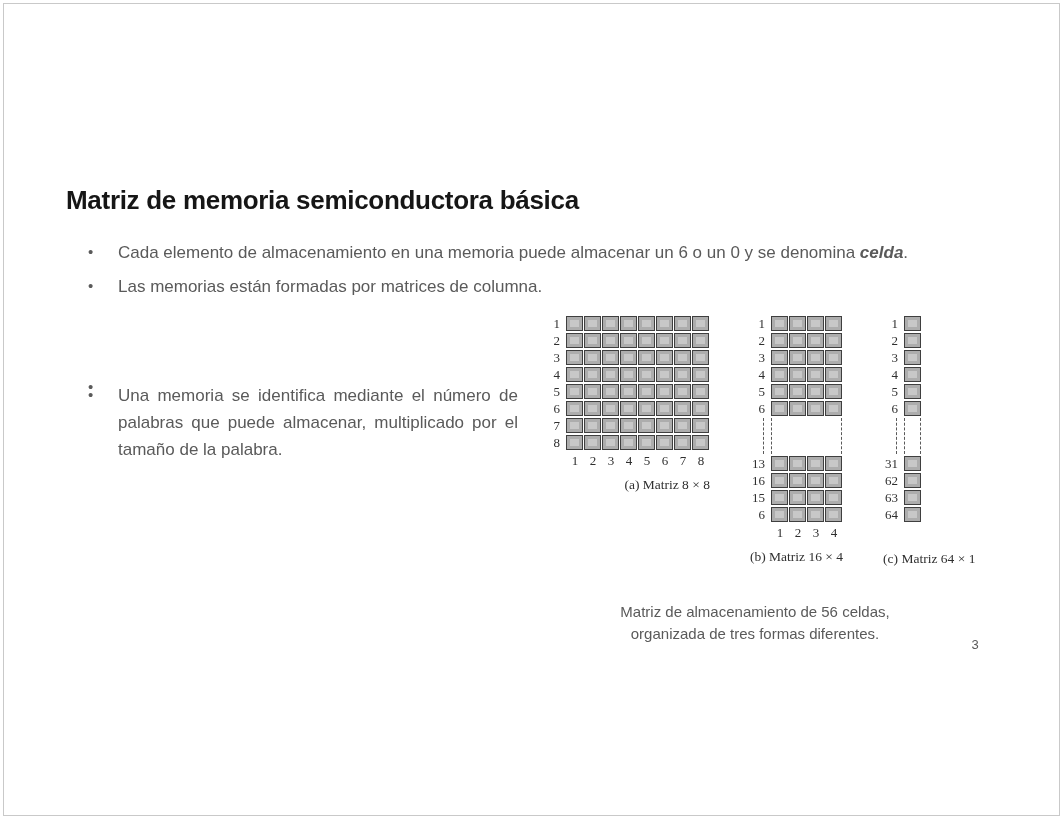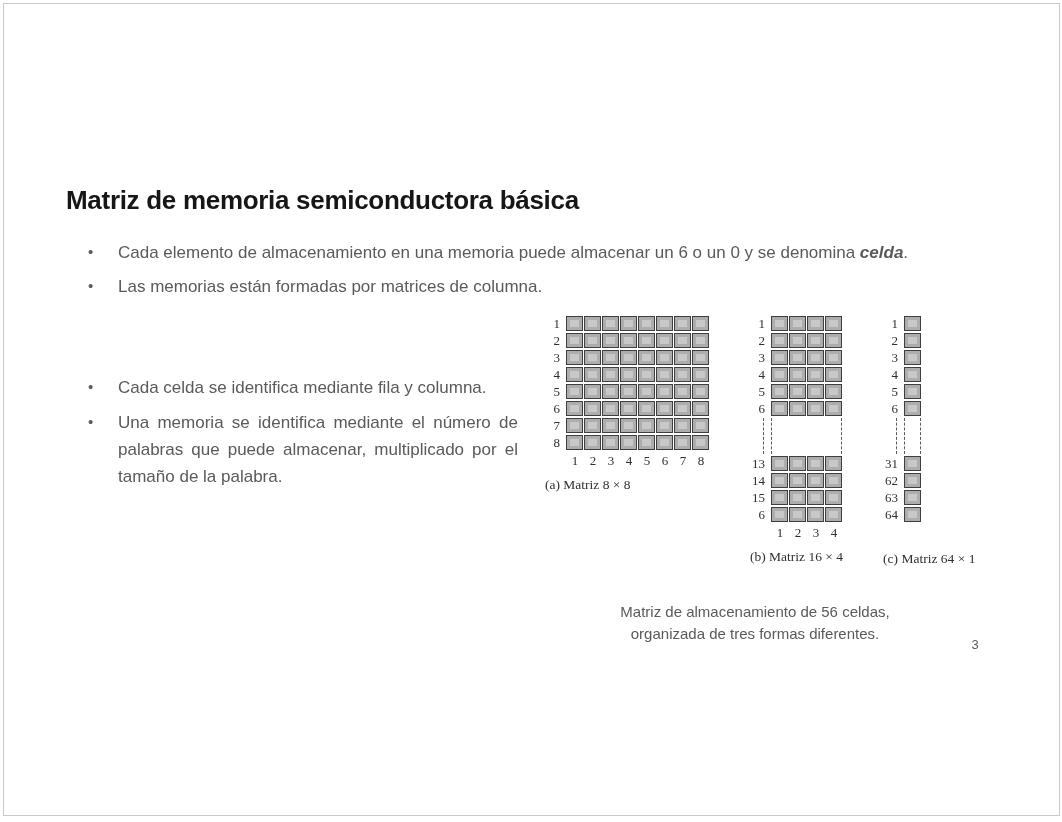--- a/index.html
+++ b/index.html
@@ -76,20 +76,21 @@
   .m-collabel {
     width: 18px; text-align: center;
     font-family: "Liberation Serif", serif;
     font-size: 13px; color: #2f2f2f;
   }
   .m-caption {
     margin-top: 8px;
     font-family: "Liberation Serif", serif;
     font-size: 13.5px; color: #2f2f2f;
     white-space: nowrap;
+    text-align: right;
   }
 
   .fig-caption {
     position: absolute; left: 545px; top: 601px; width: 420px;
     text-align: center; font-size: 15px; color: #5a5a5a;
     line-height: 22px; white-space: pre-line;
   }
   .page-number {
     position: absolute; left: 960px; top: 637px; width: 30px;
     text-align: center; font-size: 13px; color: #5a5a5a;
@@ -106,21 +107,21 @@
   <li>
     <span class="bullet-dot">•</span><span>Cada elemento de almacenamiento en una memoria puede almacenar un 6 o un 0 y se denomina </span><span class="emph">celda</span><span>.</span>
   </li>
   <li>
     <span class="bullet-dot">•</span><span>Las memorias están formadas por matrices de columna.</span>
   </li>
 </ul>
 
 <ul class="bullets-left">
   <li>
-    <span class="bullet-dot">•</span><span>Cada celda se identifica mediante fila y columna.</span>
+    <span class="bullet-dot">•</span>
   </li>
   <li>
     <span class="bullet-dot">•</span><span>Una memoria se identifica mediante el número de palabras que puede almacenar, multiplicado por el tamaño de la palabra.</span>
   </li>
 </ul>
 
 <div class="figure">
     <div class="matrix">
       <div class="m-grid" style="grid-template-columns: 20px repeat(8, 17px);">
         <div class="m-rowlabel">1</div>
@@ -240,21 +241,21 @@
         <div class="m-cell" style="background: rgb(200, 200, 200); border-color: rgb(63, 63, 63); box-shadow: rgb(173, 173, 173) 0px 0px 0px 3px inset;"></div>
         <div class="m-cell" style="background: rgb(200, 200, 200); border-color: rgb(63, 63, 63); box-shadow: rgb(173, 173, 173) 0px 0px 0px 3px inset;"></div>
         <div class="m-cell" style="background: rgb(200, 200, 200); border-color: rgb(63, 63, 63); box-shadow: rgb(173, 173, 173) 0px 0px 0px 3px inset;"></div>
         <div class="m-break-label"></div>
         <div class="m-break" style="grid-column: 2 / span 4;"></div>
         <div class="m-rowlabel">13</div>
         <div class="m-cell" style="background: rgb(200, 200, 200); border-color: rgb(63, 63, 63); box-shadow: rgb(173, 173, 173) 0px 0px 0px 3px inset;"></div>
         <div class="m-cell" style="background: rgb(200, 200, 200); border-color: rgb(63, 63, 63); box-shadow: rgb(173, 173, 173) 0px 0px 0px 3px inset;"></div>
         <div class="m-cell" style="background: rgb(200, 200, 200); border-color: rgb(63, 63, 63); box-shadow: rgb(173, 173, 173) 0px 0px 0px 3px inset;"></div>
         <div class="m-cell" style="background: rgb(200, 200, 200); border-color: rgb(63, 63, 63); box-shadow: rgb(173, 173, 173) 0px 0px 0px 3px inset;"></div>
-        <div class="m-rowlabel">14</div>
+        <div class="m-rowlabel">16</div>
         <div class="m-cell" style="background: rgb(200, 200, 200); border-color: rgb(63, 63, 63); box-shadow: rgb(173, 173, 173) 0px 0px 0px 3px inset;"></div>
         <div class="m-cell" style="background: rgb(200, 200, 200); border-color: rgb(63, 63, 63); box-shadow: rgb(173, 173, 173) 0px 0px 0px 3px inset;"></div>
         <div class="m-cell" style="background: rgb(200, 200, 200); border-color: rgb(63, 63, 63); box-shadow: rgb(173, 173, 173) 0px 0px 0px 3px inset;"></div>
         <div class="m-cell" style="background: rgb(200, 200, 200); border-color: rgb(63, 63, 63); box-shadow: rgb(173, 173, 173) 0px 0px 0px 3px inset;"></div>
         <div class="m-rowlabel">15</div>
         <div class="m-cell" style="background: rgb(200, 200, 200); border-color: rgb(63, 63, 63); box-shadow: rgb(173, 173, 173) 0px 0px 0px 3px inset;"></div>
         <div class="m-cell" style="background: rgb(200, 200, 200); border-color: rgb(63, 63, 63); box-shadow: rgb(173, 173, 173) 0px 0px 0px 3px inset;"></div>
         <div class="m-cell" style="background: rgb(200, 200, 200); border-color: rgb(63, 63, 63); box-shadow: rgb(173, 173, 173) 0px 0px 0px 3px inset;"></div>
         <div class="m-cell" style="background: rgb(200, 200, 200); border-color: rgb(63, 63, 63); box-shadow: rgb(173, 173, 173) 0px 0px 0px 3px inset;"></div>
         <div class="m-rowlabel">6</div>

